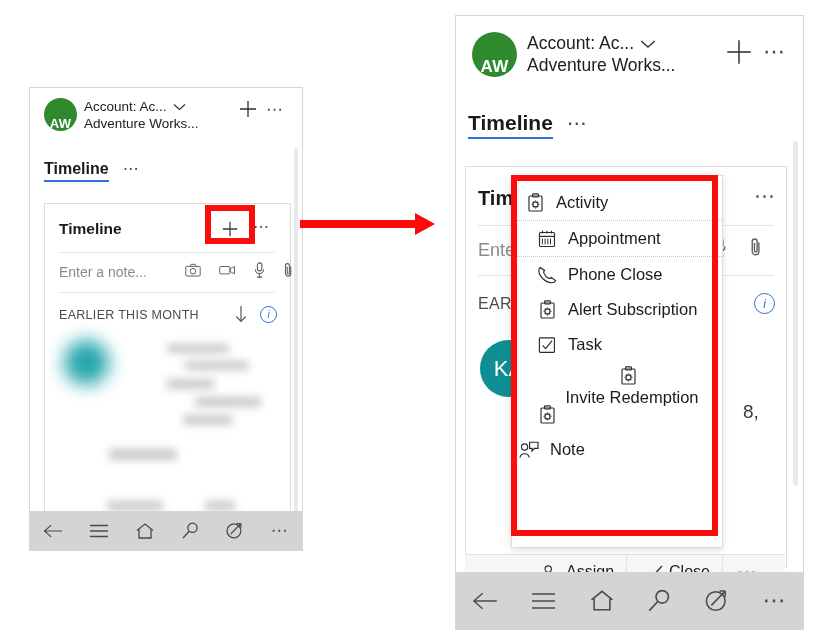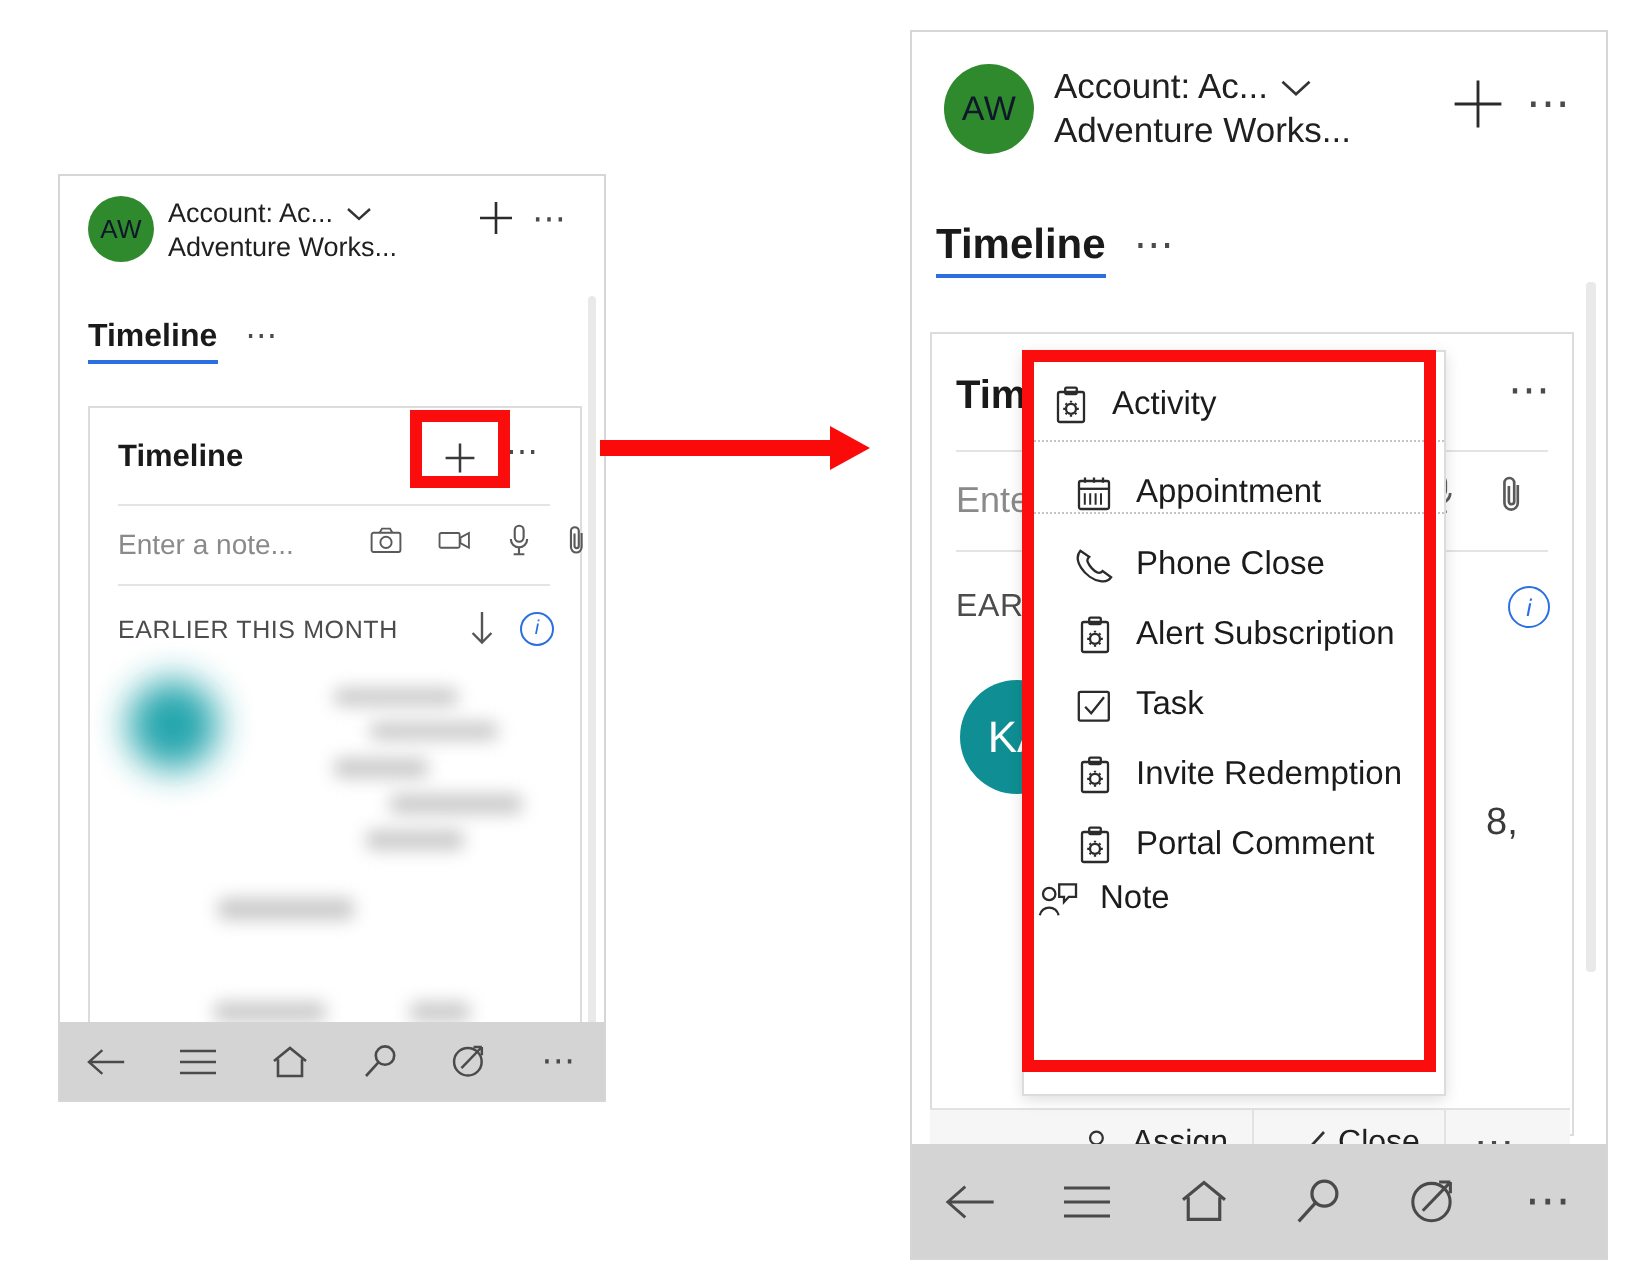--- a/index.html
+++ b/index.html
@@ -14,22 +14,22 @@
   }
   .stage{position:absolute;left:0;top:0;width:818px;height:632px;}
 
   
   .phone{position:absolute;background:#fff;border:1px solid #d6d6d6;overflow:hidden;}
   .phone-left{left:29px;top:87px;width:272px;height:462px;}
   .phone-right{left:455px;top:15px;width:347px;height:613px;}
 
   
   .edge{position:absolute;background:#e9e9e9;}
-  .avatar{border-radius:50%;background:#2f8a2e;color:#0f172a;display:flex;
-          align-items:center;justify-content:center;font-weight:400;letter-spacing:.2px;}
+  .avatar{border-radius:50%;background:#2f8a2e;color:#ffffff;display:flex;
+          align-items:flex-end;justify-content:center;font-weight:700;letter-spacing:.2px;}
   .acct-txt{line-height:1.25;color:#202020;}
   .acct-l1{display:flex;align-items:center;gap:6px;white-space:nowrap;}
   .chev{display:inline-block;}
   .hdr-actions{position:absolute;display:flex;align-items:center;}
   .ellip{color:#4a4a4a;letter-spacing:1.5px;line-height:1;}
 
   
   .tabrow{display:flex;align-items:flex-end;gap:14px;}
   .tab{font-weight:700;color:#1a1a1a;position:relative;padding-bottom:4px;}
   .tab-underline{position:absolute;left:0;right:0;bottom:0;height:2px;background:#2b6fe0;}
@@ -53,21 +53,21 @@
   .arrow-shaft{position:absolute;background:#fb0a0a;}
   .arrow-head{position:absolute;width:0;height:0;border-top:11px solid transparent;
               border-bottom:11px solid transparent;border-left:20px solid #fb0a0a;}
 
   
   .menu{position:absolute;background:#fff;border:1px solid #dcdcdc;
         box-shadow:0 2px 7px rgba(0,0,0,.13);}
   .menu-item{display:flex;align-items:center;height:35px;color:#1b1b1b;font-size:16.5px;}
   .menu-item .mi-ico{width:26px;display:flex;align-items:center;justify-content:center;flex:0 0 26px;}
   .menu-item .mi-lbl{margin-left:8px;white-space:nowrap;}
-  .mi-indent{padding-left:22px;align-items:flex-end;}
+  .mi-indent{padding-left:22px;}
   .mi-flush{padding-left:4px;}
   .mi-sep{border-bottom:1px dotted #c4c4c4;}
 
   
   .cmdbar{position:absolute;background:#f6f6f6;border-top:1px solid #e2e2e2;
           display:flex;align-items:center;}
   .cmd-btn{display:flex;align-items:center;gap:6px;color:#202020;font-size:16px;
            height:100%;padding:0 12px;border-right:1px solid #e2e2e2;}
 
   
@@ -368,41 +368,40 @@
         </div>
         <div class="menu-item mi-indent" style="margin-top: 0px;">
           <span class="mi-ico">
             <svg width="18" height="18" viewBox="0 0 18 18">
               <rect x="1.4" y="1.9" width="15" height="14.4" rx="0.8" fill="none" stroke="#2b2b2b" stroke-width="1.15"></rect>
               <path d="M4.6 9.4 L7.6 12.6 L14 4.6" fill="none" stroke="#2b2b2b" stroke-width="1.15"></path>
             </svg>
           </span>
           <span class="mi-lbl">Task</span>
         </div>
-        <div class="menu-item mi-indent" style="margin-top: 0px;">
+        <div class="menu-item mi-indent" style="margin-top: 0px; flex-direction: column;">
           <span class="mi-ico">
             <svg width="17" height="19" viewBox="0 0 17 19">
               <rect x="2" y="3" width="13" height="15" rx="1" fill="none" stroke="#2b2b2b" stroke-width="1.15"></rect>
               <rect x="5.6" y="0.8" width="5.8" height="3.2" rx="0.7" fill="none" stroke="#2b2b2b" stroke-width="1.15"></rect>
               <circle cx="8.5" cy="11.4" r="2.5" fill="none" stroke="#2b2b2b" stroke-width="1.15"></circle>
               <path d="M8.5 7.4 V8.3 M8.5 14.5 V15.4 M4.6 11.4 H5.5 M11.5 11.4 H12.4 M5.8 8.7 L6.4 9.3 M10.6 13.5 L11.2 14.1 M11.2 8.7 L10.6 9.3 M6.4 13.5 L5.8 14.1" fill="none" stroke="#2b2b2b" stroke-width="1.15"></path>
             </svg>
           </span>
           <span class="mi-lbl">Invite Redemption</span>
         </div>
         <div class="menu-item mi-indent" style="margin-top: 0px;">
           <span class="mi-ico">
             <svg width="17" height="19" viewBox="0 0 17 19">
               <rect x="2" y="3" width="13" height="15" rx="1" fill="none" stroke="#2b2b2b" stroke-width="1.15"></rect>
               <rect x="5.6" y="0.8" width="5.8" height="3.2" rx="0.7" fill="none" stroke="#2b2b2b" stroke-width="1.15"></rect>
               <circle cx="8.5" cy="11.4" r="2.5" fill="none" stroke="#2b2b2b" stroke-width="1.15"></circle>
               <path d="M8.5 7.4 V8.3 M8.5 14.5 V15.4 M4.6 11.4 H5.5 M11.5 11.4 H12.4 M5.8 8.7 L6.4 9.3 M10.6 13.5 L11.2 14.1 M11.2 8.7 L10.6 9.3 M6.4 13.5 L5.8 14.1" fill="none" stroke="#2b2b2b" stroke-width="1.15"></path>
             </svg>
           </span>
-          <span class="mi-lbl">Portal Comment</span>
         </div>
         <div class="menu-item mi-flush" style="margin-top: 0px;">
           <span class="mi-ico">
             <svg width="20" height="18" viewBox="0 0 20 18">
               <circle cx="5.6" cy="6" r="3.1" fill="none" stroke="#2b2b2b" stroke-width="1.15"></circle>
               <path d="M0.9 16.6 a4.8 4.8 0 0 1 9.4 0" fill="none" stroke="#2b2b2b" stroke-width="1.15"></path>
               <path d="M10.6 1.2 H19 V7.4 H15.4 L13 10 V7.4 H10.6 Z" fill="none" stroke="#2b2b2b" stroke-width="1.15"></path>
             </svg>
           </span>
           <span class="mi-lbl">Note</span>

